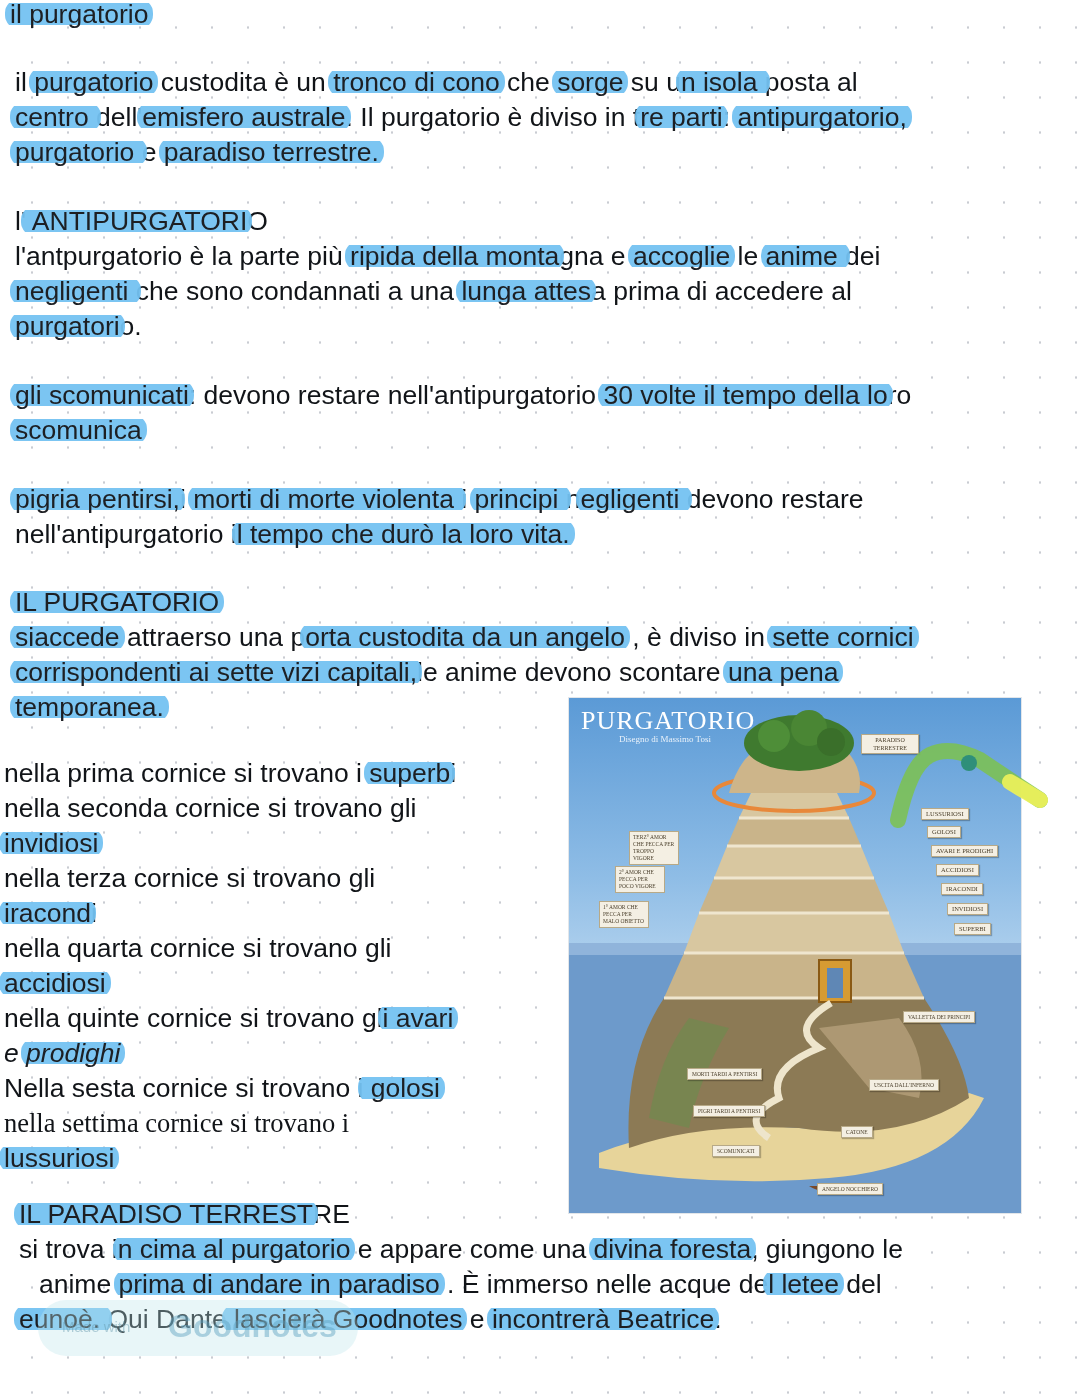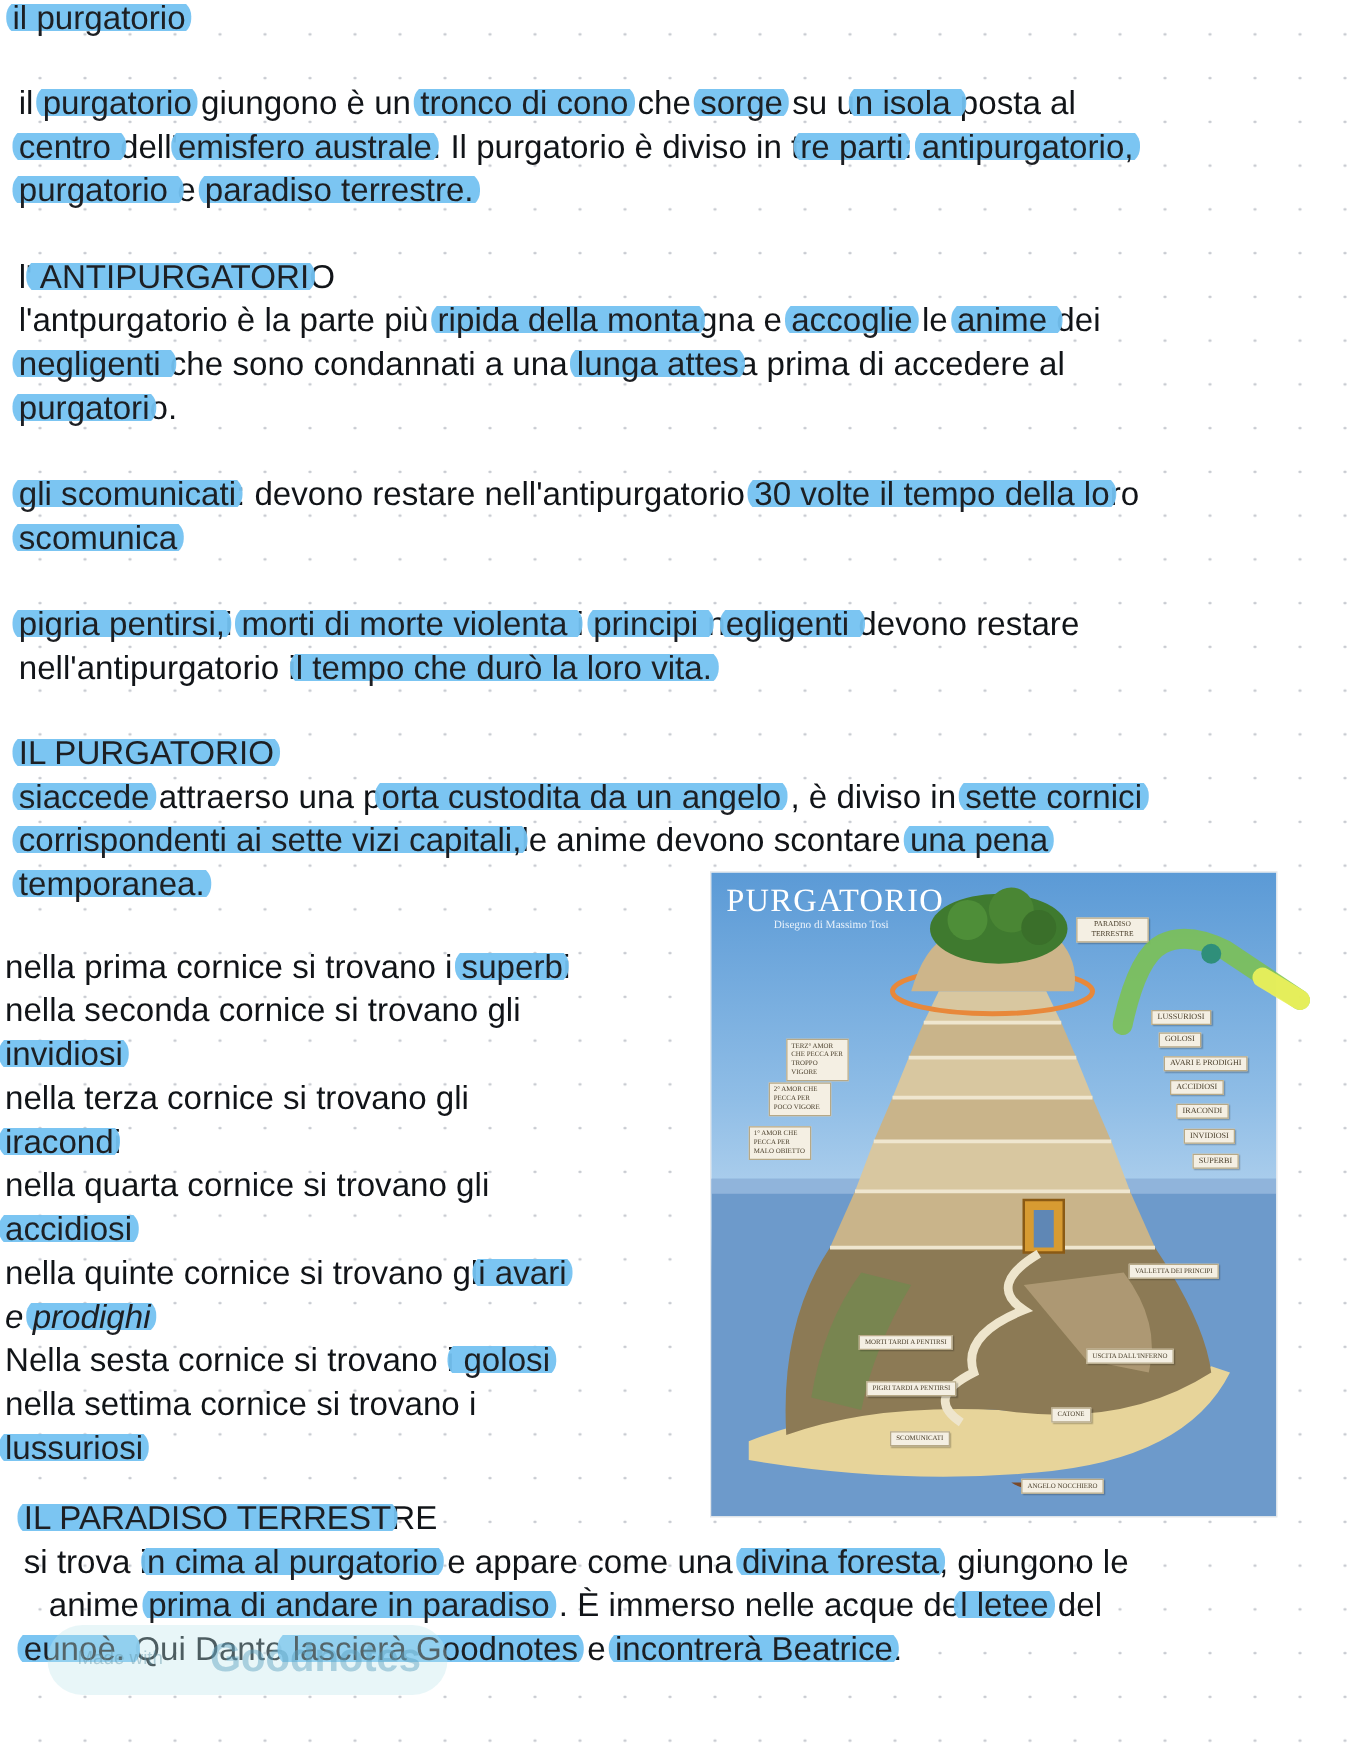--- a/index.html
+++ b/index.html
@@ -52,21 +52,21 @@
   }
   .wm-small { position: absolute; left: 24px; top: 18px; font-size: 15px; color: rgba(100,150,170,0.45); }
   .wm-big { position: absolute; left: 130px; top: 8px; font-size: 32px; font-weight: bold; color: rgba(90,160,190,0.45); }
 </style>
 </head>
 <body>
 
 <div class="line" style="left:10px; top:-3px;"><span class="hl">il purgatorio</span></div>
 
 <div>
-  <div class="line" style="left:15px; top:65px;"><span>il </span><span class="hl">purgatorio</span><span> giungono è un </span><span class="hl">tronco di cono</span><span> che </span><span class="hl">sorge</span><span> su u</span><span class="hl">n isola </span><span>posta al</span></div>
+  <div class="line" style="left:15px; top:65px;"><span>il </span><span class="hl">purgatorio</span><span> custodita è un </span><span class="hl">tronco di cono</span><span> che </span><span class="hl">sorge</span><span> su u</span><span class="hl">n isola </span><span>posta al</span></div>
   <div class="line" style="left:15px; top:100px;"><span class="hl">centro </span><span>dell'</span><span class="hl">emisfero australe</span><span>. Il purgatorio è diviso in t</span><span class="hl">re parti</span><span>: </span><span class="hl">antipurgatorio,</span></div>
   <div class="line" style="left:15px; top:135px;"><span class="hl">purgatorio </span><span>e </span><span class="hl">paradiso terrestre.</span></div>
 </div>
 
 <div>
   <div class="line" style="left:15px; top:204px;"><span>l'</span><span class="hl"> ANTIPURGATORI</span><span>O</span></div>
   <div class="line" style="left:15px; top:239px;"><span>l'antpurgatorio è la parte più </span><span class="hl">ripida della monta</span><span>gna e </span><span class="hl">accoglie</span><span> le </span><span class="hl">anime </span><span>dei</span></div>
   <div class="line" style="left:15px; top:274px;"><span class="hl">negligenti </span><span>che sono condannati a una </span><span class="hl">lunga attes</span><span>a prima di accedere al</span></div>
   <div class="line" style="left:15px; top:309px;"><span class="hl">purgatori</span><span>o.</span></div>
 
@@ -86,21 +86,21 @@
   <div class="line" style="left:4px; top:756px;"><span>nella prima cornice si trovano i </span><span class="hl">superb</span><span>i</span></div>
   <div class="line" style="left:4px; top:791px;"><span>nella seconda cornice si trovano gli</span></div>
   <div class="line" style="left:4px; top:826px;"><span class="hl">invidiosi</span></div>
   <div class="line" style="left:4px; top:861px;"><span> nella terza cornice si trovano gli</span></div>
   <div class="line" style="left:4px; top:896px;"><span class="hl">iracond</span><span>i</span></div>
   <div class="line" style="left:4px; top:931px;"><span>nella quarta cornice si trovano gli</span></div>
   <div class="line" style="left:4px; top:966px;"><span class="hl">accidiosi</span></div>
   <div class="line" style="left:4px; top:1001px;"><span>nella quinte cornice si trovano gl</span><span class="hl">i avari </span></div>
   <div class="line" style="left:4px; top:1036px;font-style:italic;"><span>e </span><span class="hl">prodighi</span></div>
   <div class="line" style="left:4px; top:1071px;"><span>Nella sesta cornice si trovano i</span><span class="hl"> golosi </span></div>
-  <div class="line" style="left:4px; top:1106px;"><span>nella settima cornice si trovano i</span></div>
+  <div class="line" style="left:4px; top:1106px;font-family:Liberation Serif, serif;"><span>nella settima cornice si trovano i</span></div>
   <div class="line" style="left:4px; top:1141px;"><span class="hl">lussuriosi</span></div>
 </div>
 
 <div class="figure">
   <svg width="452" height="515" viewBox="0 0 452 515" style="position:absolute;left:0;top:0;">
 
     <rect x="0" y="245" width="452" height="270" fill="#6d9acb"></rect>
     <rect x="0" y="245" width="452" height="12" fill="#a9c7e6" opacity="0.6"></rect>
 
     <path d="M30 455 Q120 420 230 430 Q330 440 400 395 L415 400 Q380 470 260 480 Q150 490 30 470 Z" fill="#e7d49a"></path>

